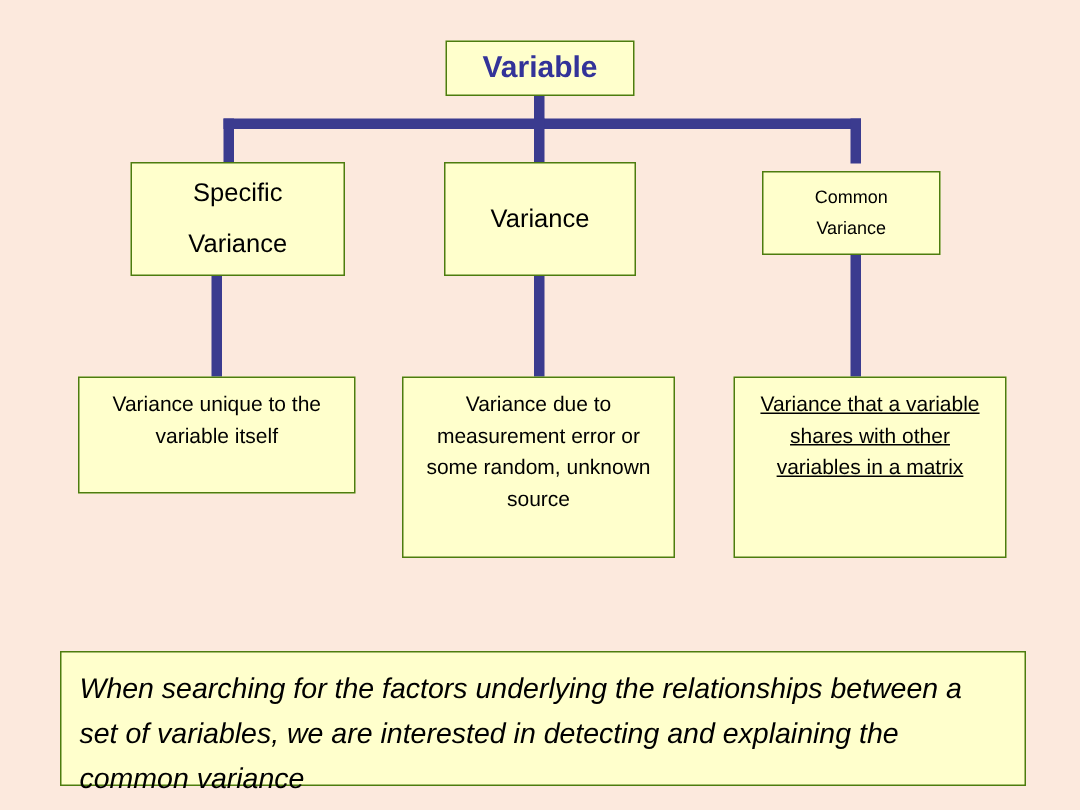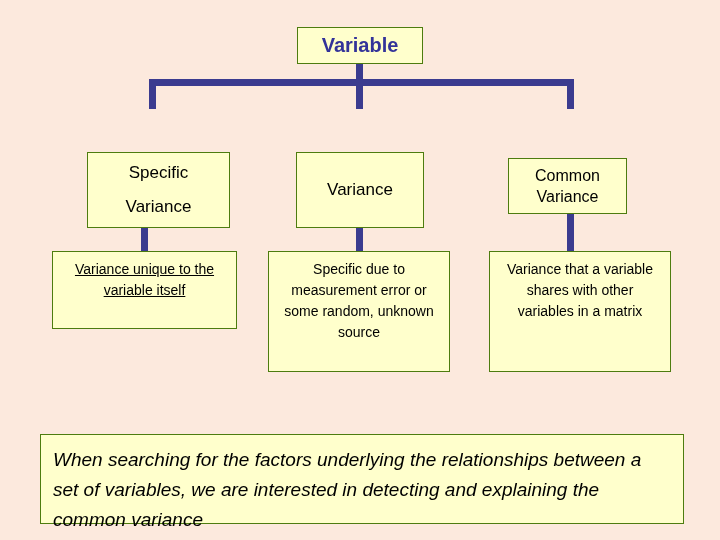--- a/index.html
+++ b/index.html
@@ -42,26 +42,25 @@
     display: flex;
     align-items: center;
     justify-content: center;
   }
 
   .box-mid {
     font-size: 17px;
     display: flex;
     flex-direction: column;
     justify-content: center;
-    margin-top: 44px;
   }
   .box-mid .line1 { margin-bottom: 14px; }
 
   .box-mid.compact {
-    font-size: 16px;
+    font-size: 12px;
     line-height: 21px;
     justify-content: center;
   }
   .box-mid.compact .line1 { margin-bottom: 0; }
 
   .box-desc {
     font-size: 14px;
     line-height: 21px;
     padding: 7px 8px 0 8px;
   }
@@ -106,29 +105,29 @@
 
   <div class="box box-mid" style="left:296px; top:108px; width:128px; height:76px;">
     <div class="line2">Variance</div>
   </div>
 
   <div class="box box-mid compact" style="left:508px; top:114px; width:119px; height:56px;">
     <div class="line1">Common</div>
     <div class="line2">Variance</div>
   </div>
 
-  <div class="box box-desc" style="left:52px; top:251px; width:185px; height:78px;text-decoration:underline;">
+  <div class="box box-desc" style="left:52px; top:251px; width:185px; height:78px;">
     <span>Variance unique to the variable itself</span>
   </div>
 
   <div class="box box-desc" style="left:268px; top:251px; width:182px; height:121px;">
-    <span>Specific due to measurement error or some random, unknown source</span>
+    <span>Variance due to measurement error or some random, unknown source</span>
   </div>
 
-  <div class="box box-desc" style="left:489px; top:251px; width:182px; height:121px;">
+  <div class="box box-desc" style="left:489px; top:251px; width:182px; height:121px;text-decoration:underline;">
     <span>Variance that a variable shares with other variables in a matrix</span>
   </div>
 
   <div class="box box-summary" style="left:40px; top:434px; width:644px; height:90px;">
     <span>When searching for the factors underlying the relationships between a set of variables, we are interested in detecting and explaining the common variance</span>
   </div>
 
 </div>
 
 </body></html>

